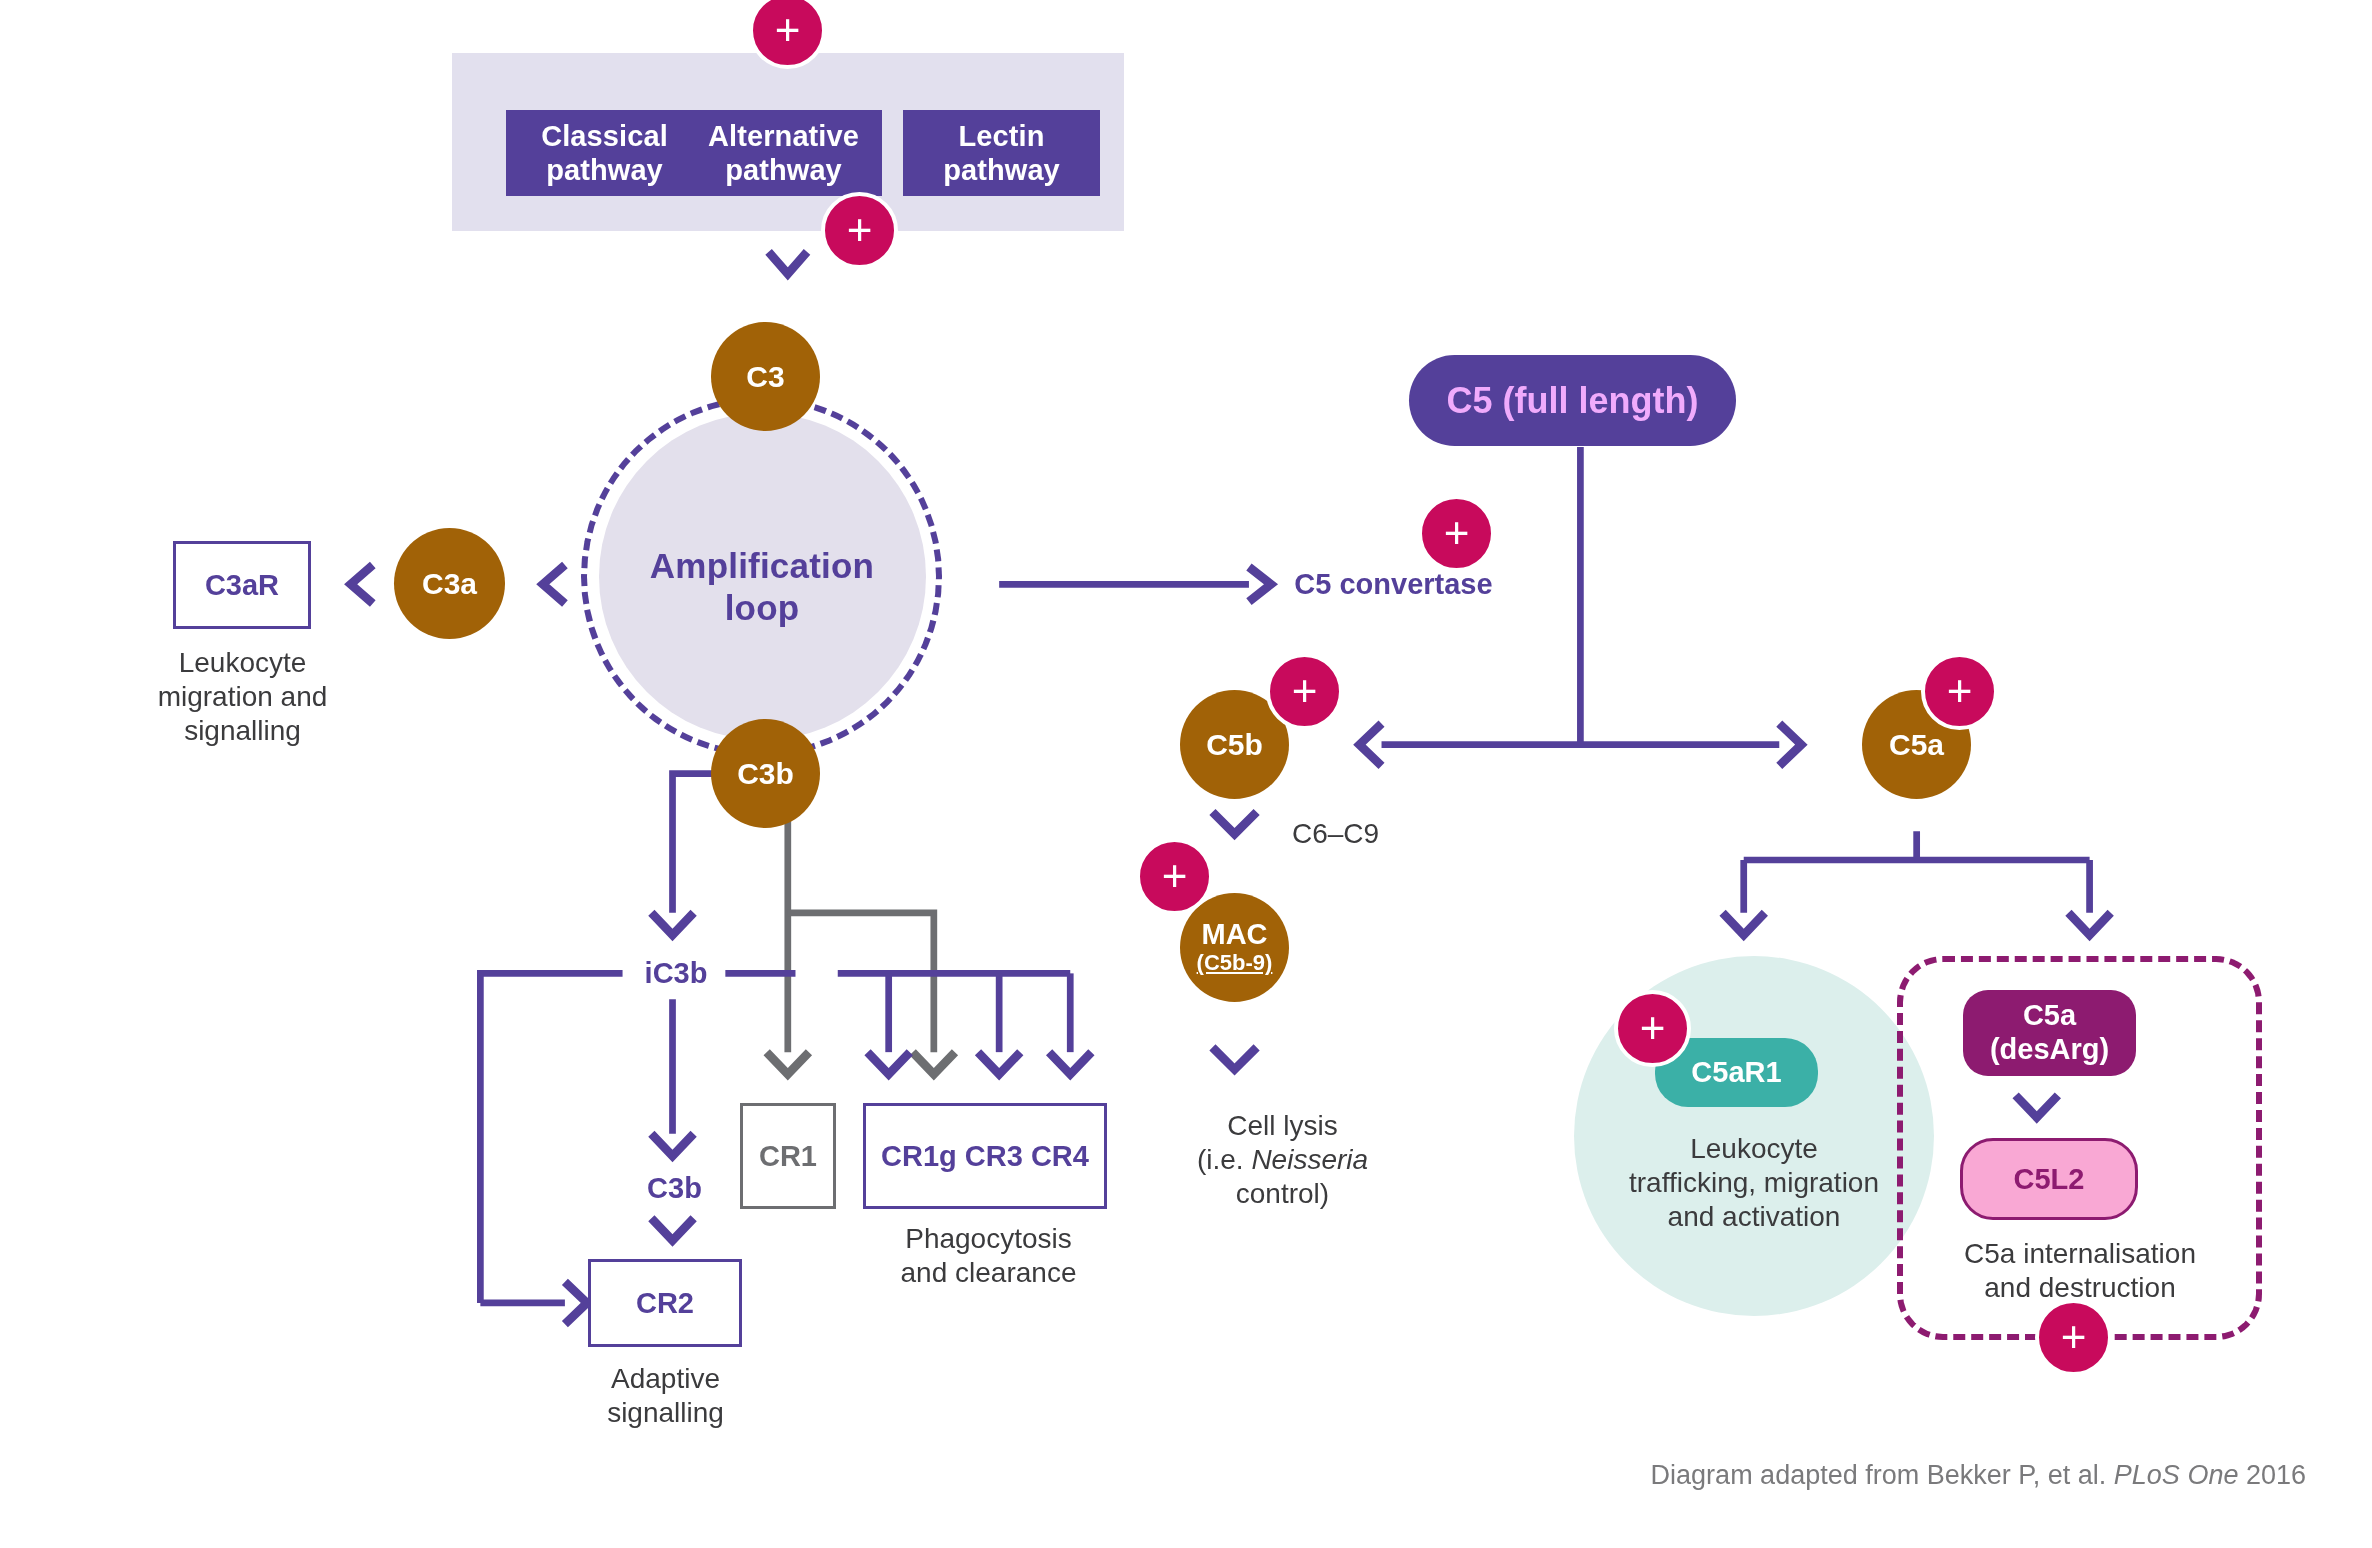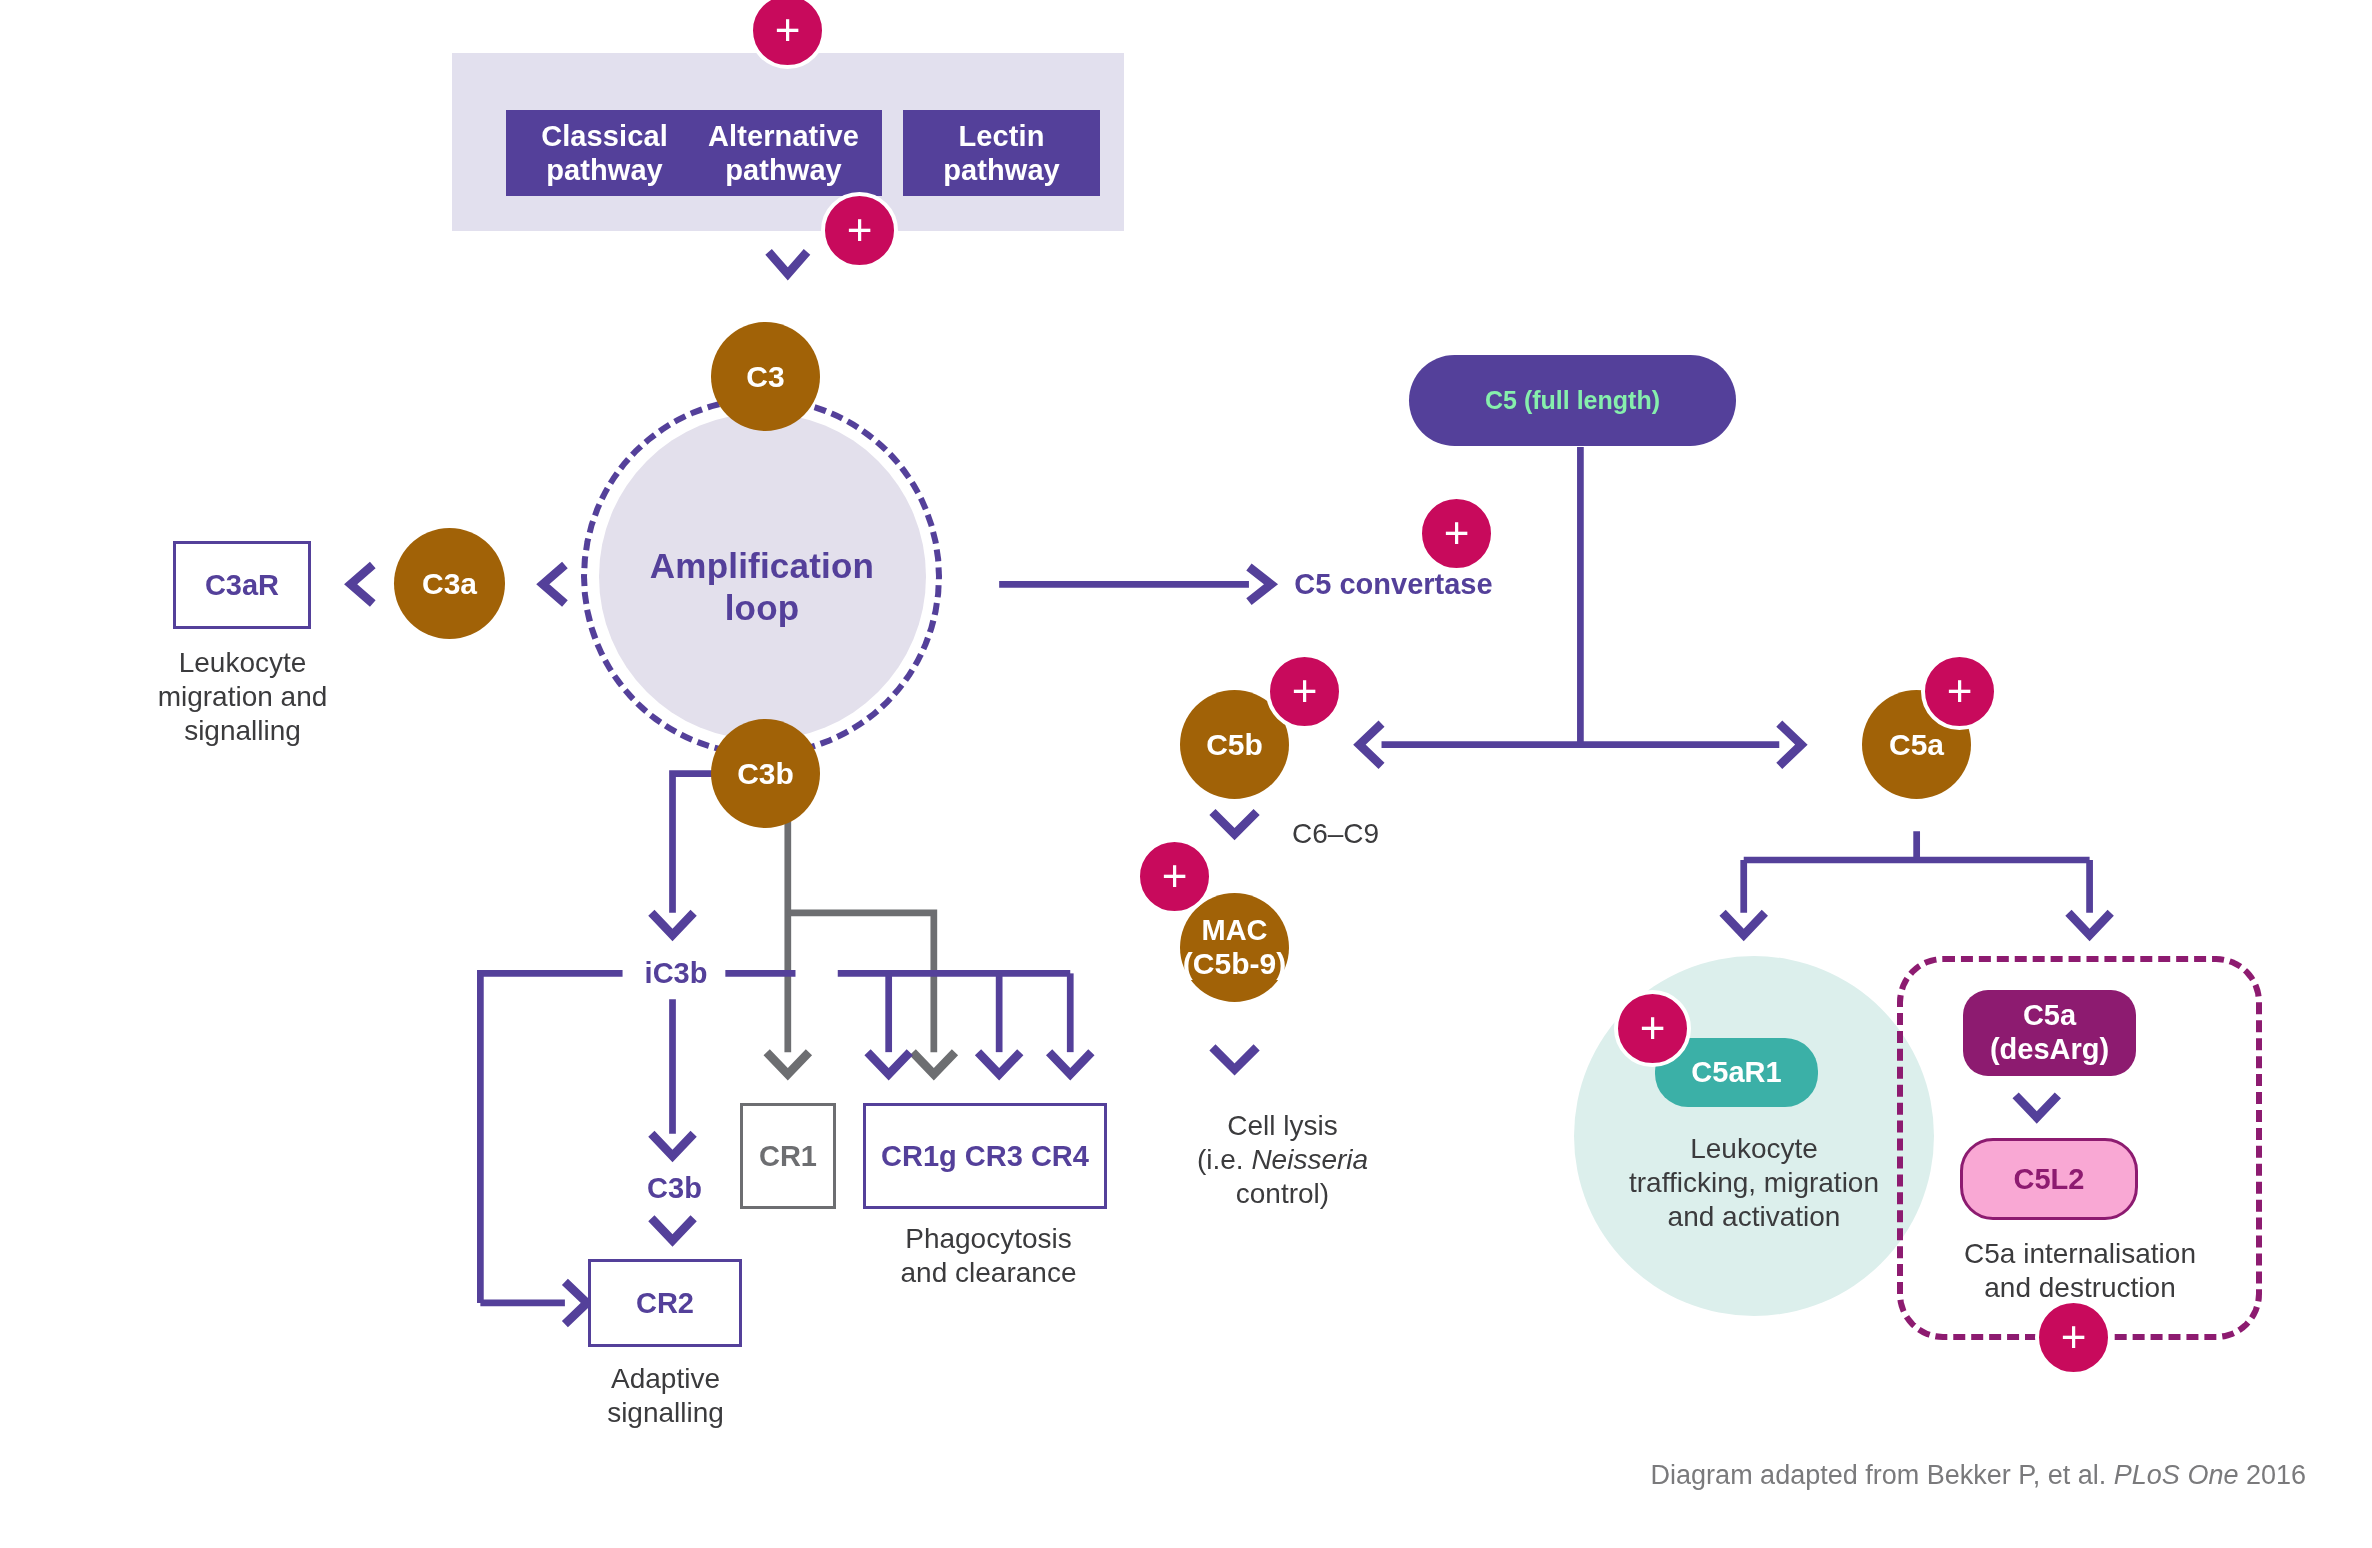--- a/index.html
+++ b/index.html
@@ -15,21 +15,21 @@
 
   
   .band{background:#E2E0EE;}
   .pathbox{
     background:#54409A;color:#fff;font-weight:bold;font-size:29px;line-height:1.18;
     letter-spacing:0.1px;
   }
 
   
   .circ{background:#a16207;color:#ffffff;border-radius:50%;font-weight:bold;}
-  .pill{background:#54409A;color:#86efac;border-radius:960px;font-weight:bold;font-size:25px;}
+  .pill{background:#54409A;color:#f0abfc;border-radius:960px;font-weight:bold;font-size:36px;}
   .pill-dark{background:#8D1B70;color:#ffffff;border-radius:25px;font-weight:bold;font-size:29px;line-height:1.16;}
   .pill-teal{background:#3BB0A7;color:#ffffff;border-radius:33px;font-weight:bold;font-size:29px;}
 
   
   .plus{
     background:#C80A5C;border-radius:50%;border:4.8px solid #ffffff;
     color:#ffffff;font-weight:400;z-index:40;
   }
   .plus span{display:block;line-height:0;transform:translateY(-1px);}
 
@@ -240,21 +240,21 @@
     <span>+</span>
   </div>
 
   <div class="node lab-dark" style="left:1278px;top:812px;width:115px;height:44px;">
     <span>C6–C9</span>
   </div>
 
   <div class="node circ" style="left:1180px;top:893px;width:109px;height:109px;font-size:29px;line-height:1.1;">
     <div>
       <div>MAC</div>
-      <div style="font-size:30px;">(C5b-9)</div>
+      <div style="font-size:22px;text-decoration:underline;">(C5b-9)</div>
     </div>
   </div>
   <div class="node plus" style="left:1136px;top:838px;width:77px;height:77px;font-size:44px;">
     <span>+</span>
   </div>
 
   <div class="node cap" style="left:1141px;top:1084px;width:283px;height:125px;align-items:flex-start;margin-top:25px;">
     <div>
       <div>Cell lysis</div>
       <div>

